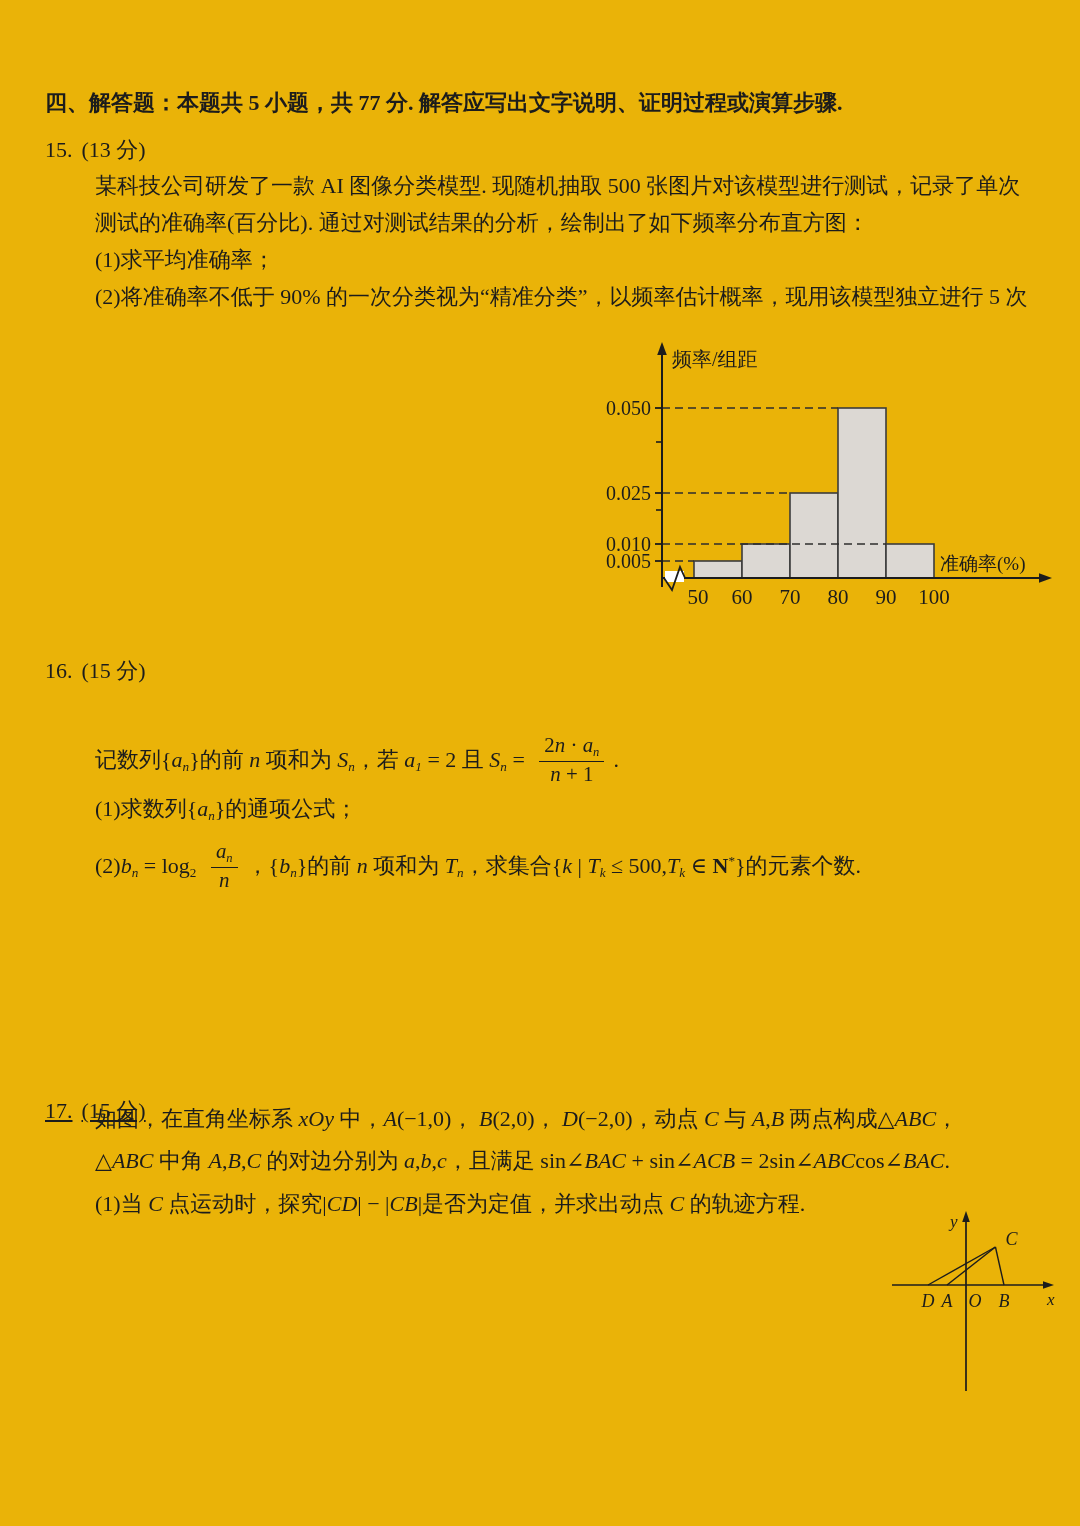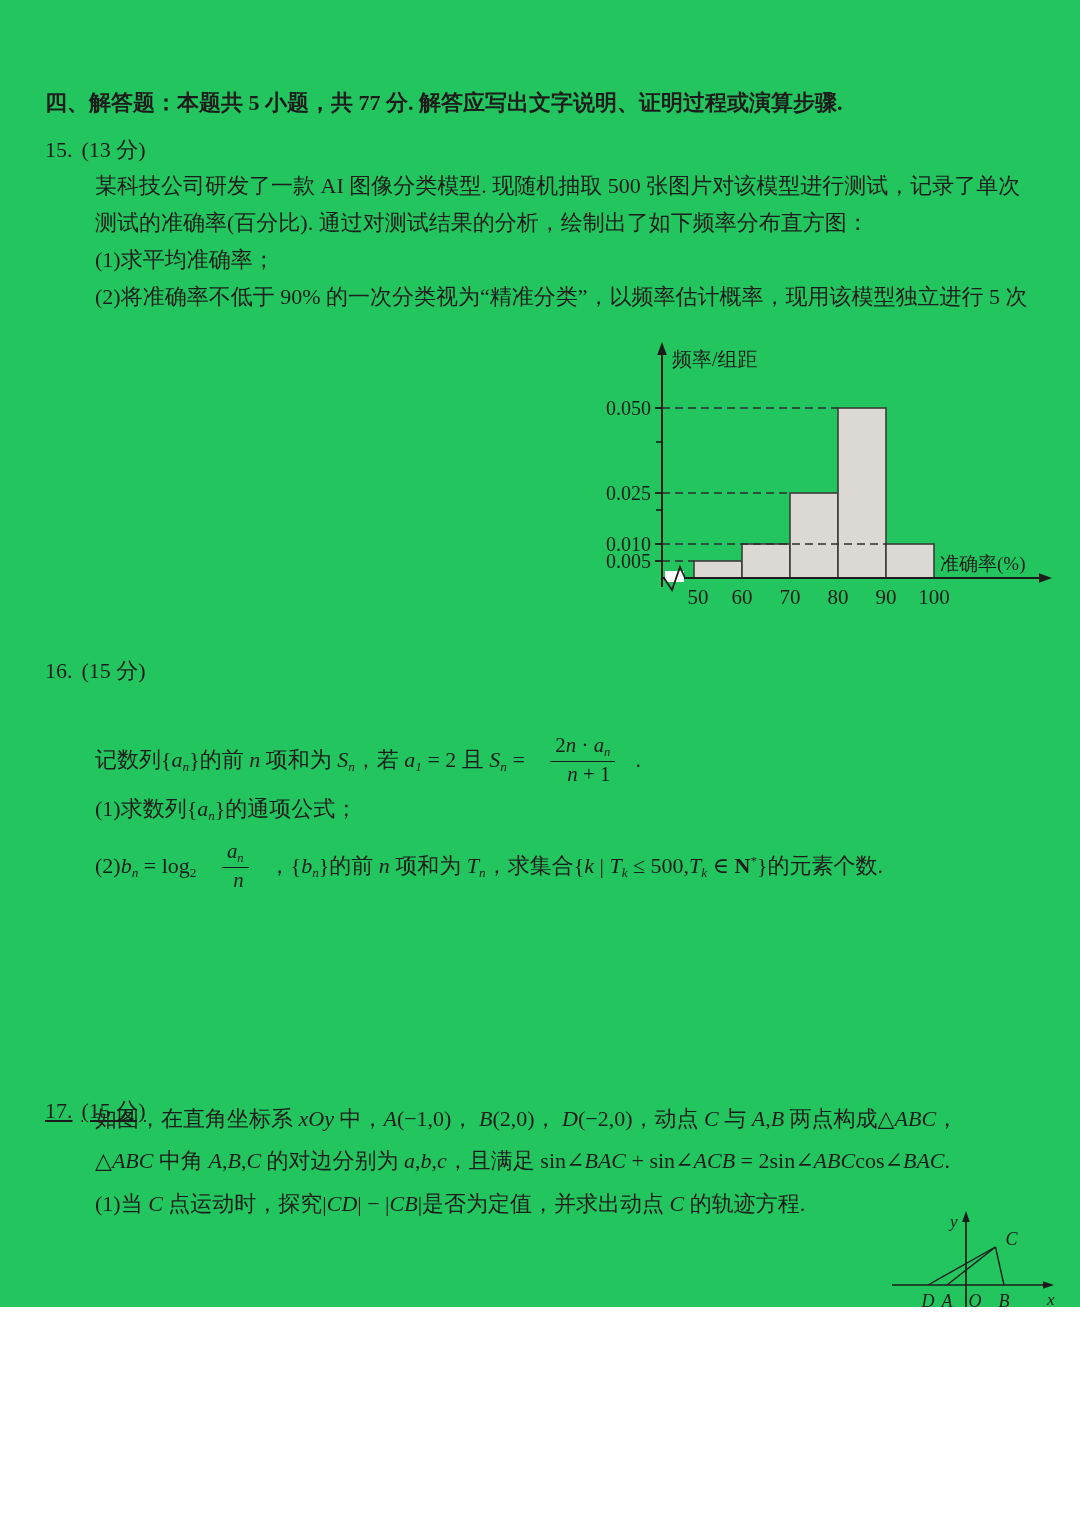--- a/index.html
+++ b/index.html
@@ -1,19 +1,19 @@
 <!DOCTYPE html>
 <html><head>
 <meta charset="utf-8">
 <style>
   html,body{margin:0;padding:0;background:#ffffff;}
   .page{
     position:relative;
-    width:1080px;height:1307px;
-    background:#22c55e;
+    width:1080px;height:1526px;
+    background:#eab308;
     font-family:"Liberation Serif","DejaVu Serif",serif;
     color:#1c1c1c;
     overflow:hidden;
   }
   .tline{
     position:absolute;
     white-space:nowrap;
     font-size:22px;
     line-height:34px;
     color:#1c1c1c;
@@ -21,22 +21,22 @@
   .bold{font-weight:bold;}
   .num-gap{margin-left:9px;}
   .mi{font-style:italic;}
   .mbold{font-weight:bold;}
   .sub{font-size:0.60em;vertical-align:-0.32em;letter-spacing:0;}
   .sub.mi{font-style:italic;}
   .sup{font-size:0.60em;vertical-align:0.55em;}
   .frac{
     display:inline-block;
     vertical-align:middle;
-    text-align:right;
-    margin:0 20px;
+    text-align:center;
+    margin:0 9px;
     line-height:1.08;
     transform:translateY(-2px);
   }
   .frac .fn{display:block;padding:0 5px 1px;border-bottom:1.7px solid #1c1c1c;font-size:0.95em;}
   .frac .fd{display:block;padding:1px 5px 0;font-size:0.95em;}
   svg{position:absolute;}
   svg text{font-family:"Liberation Serif","DejaVu Serif",serif;fill:#1c1c1c;}
 </style>
 </head>
 <body>

